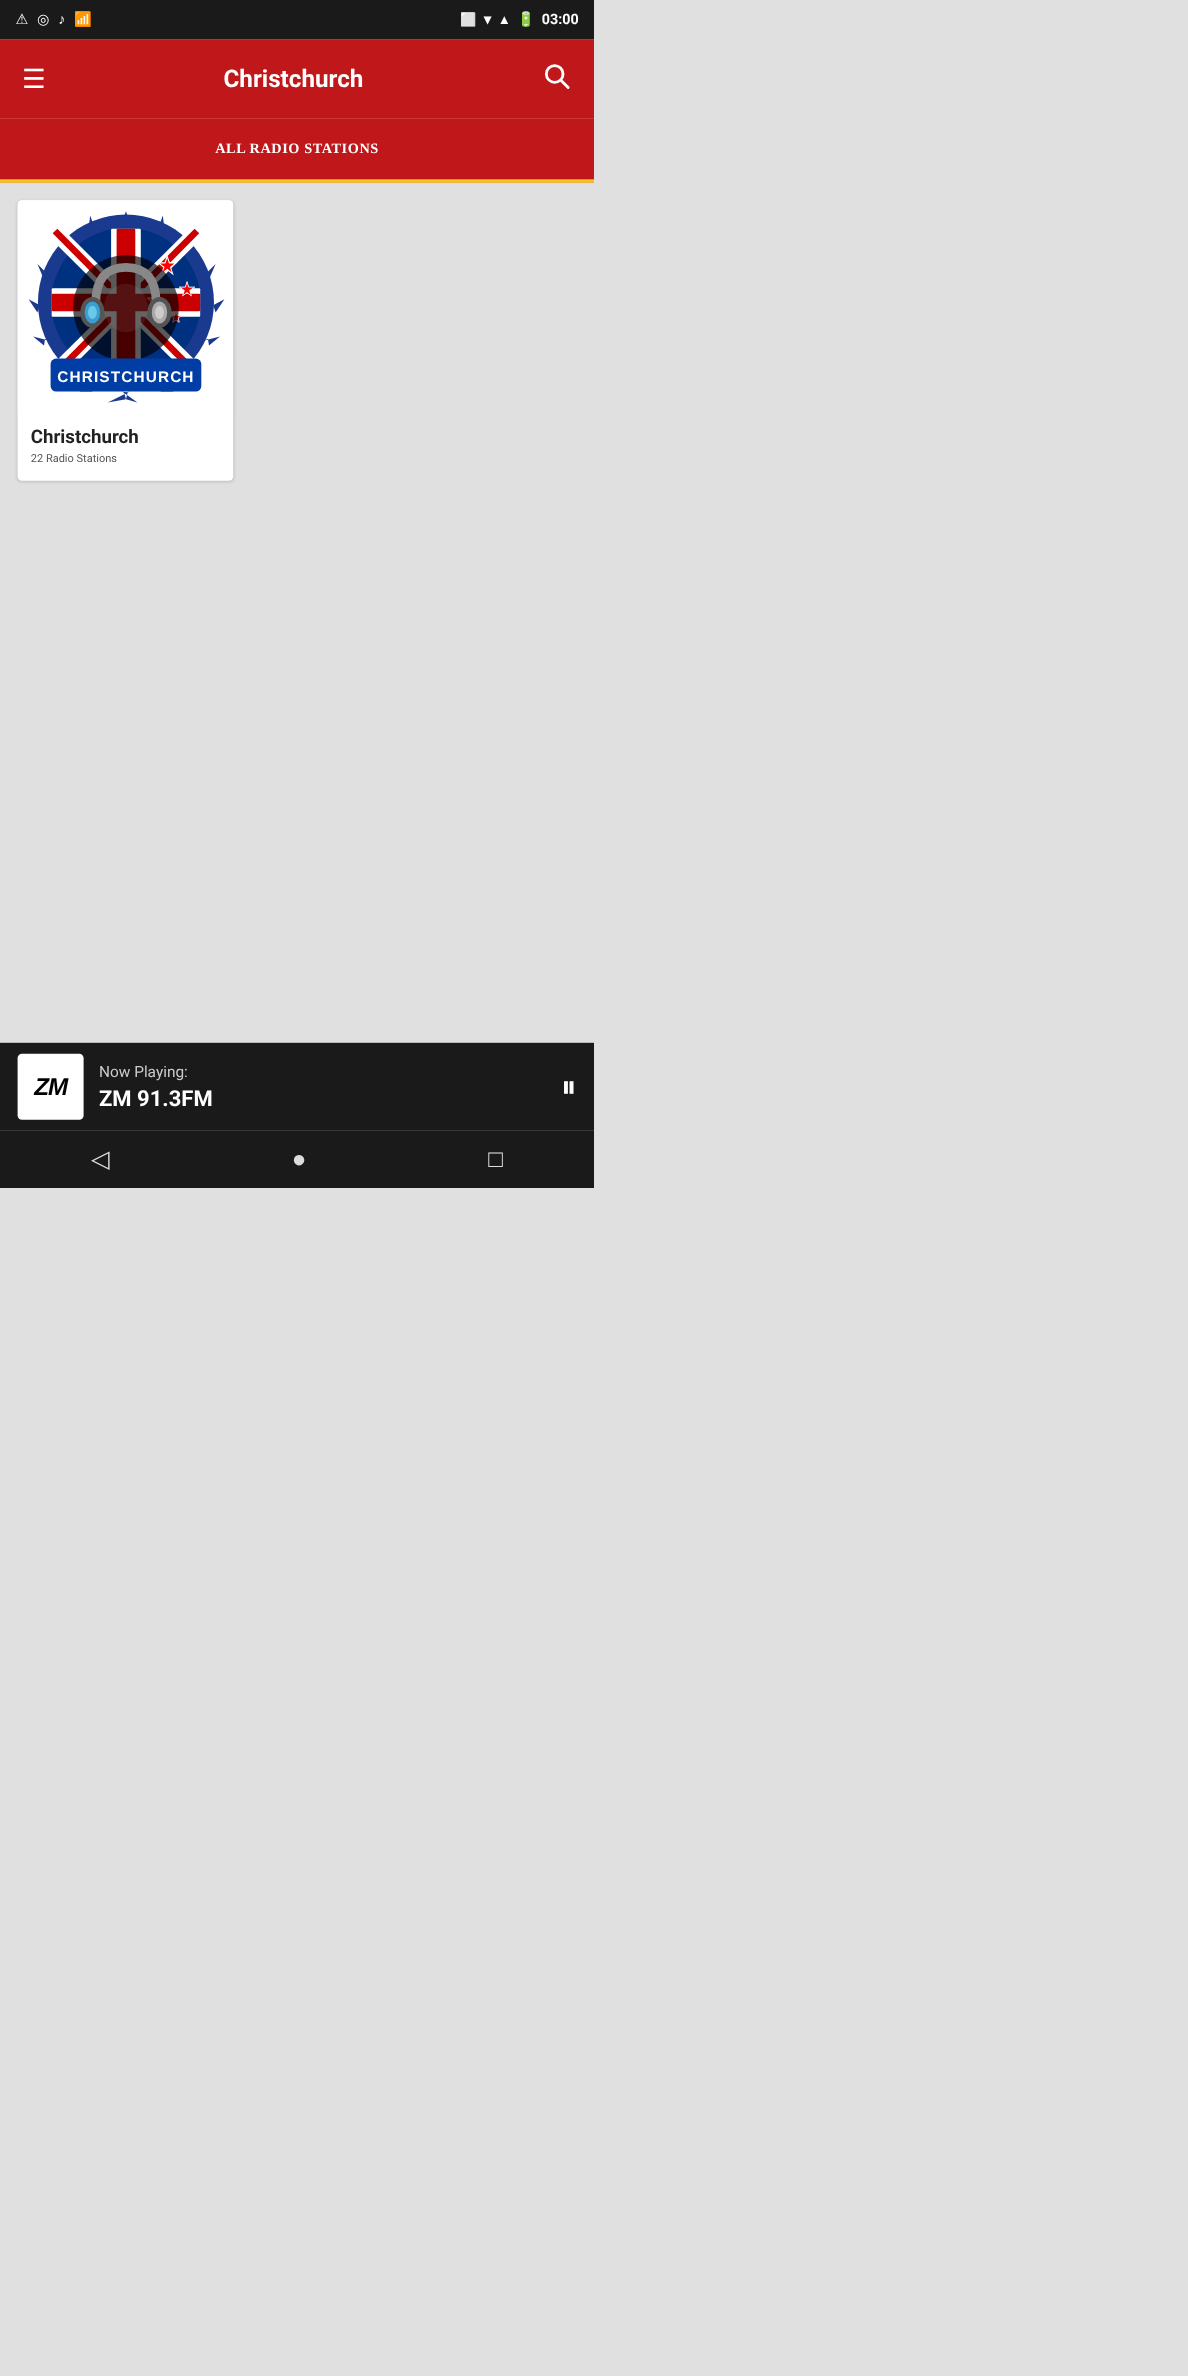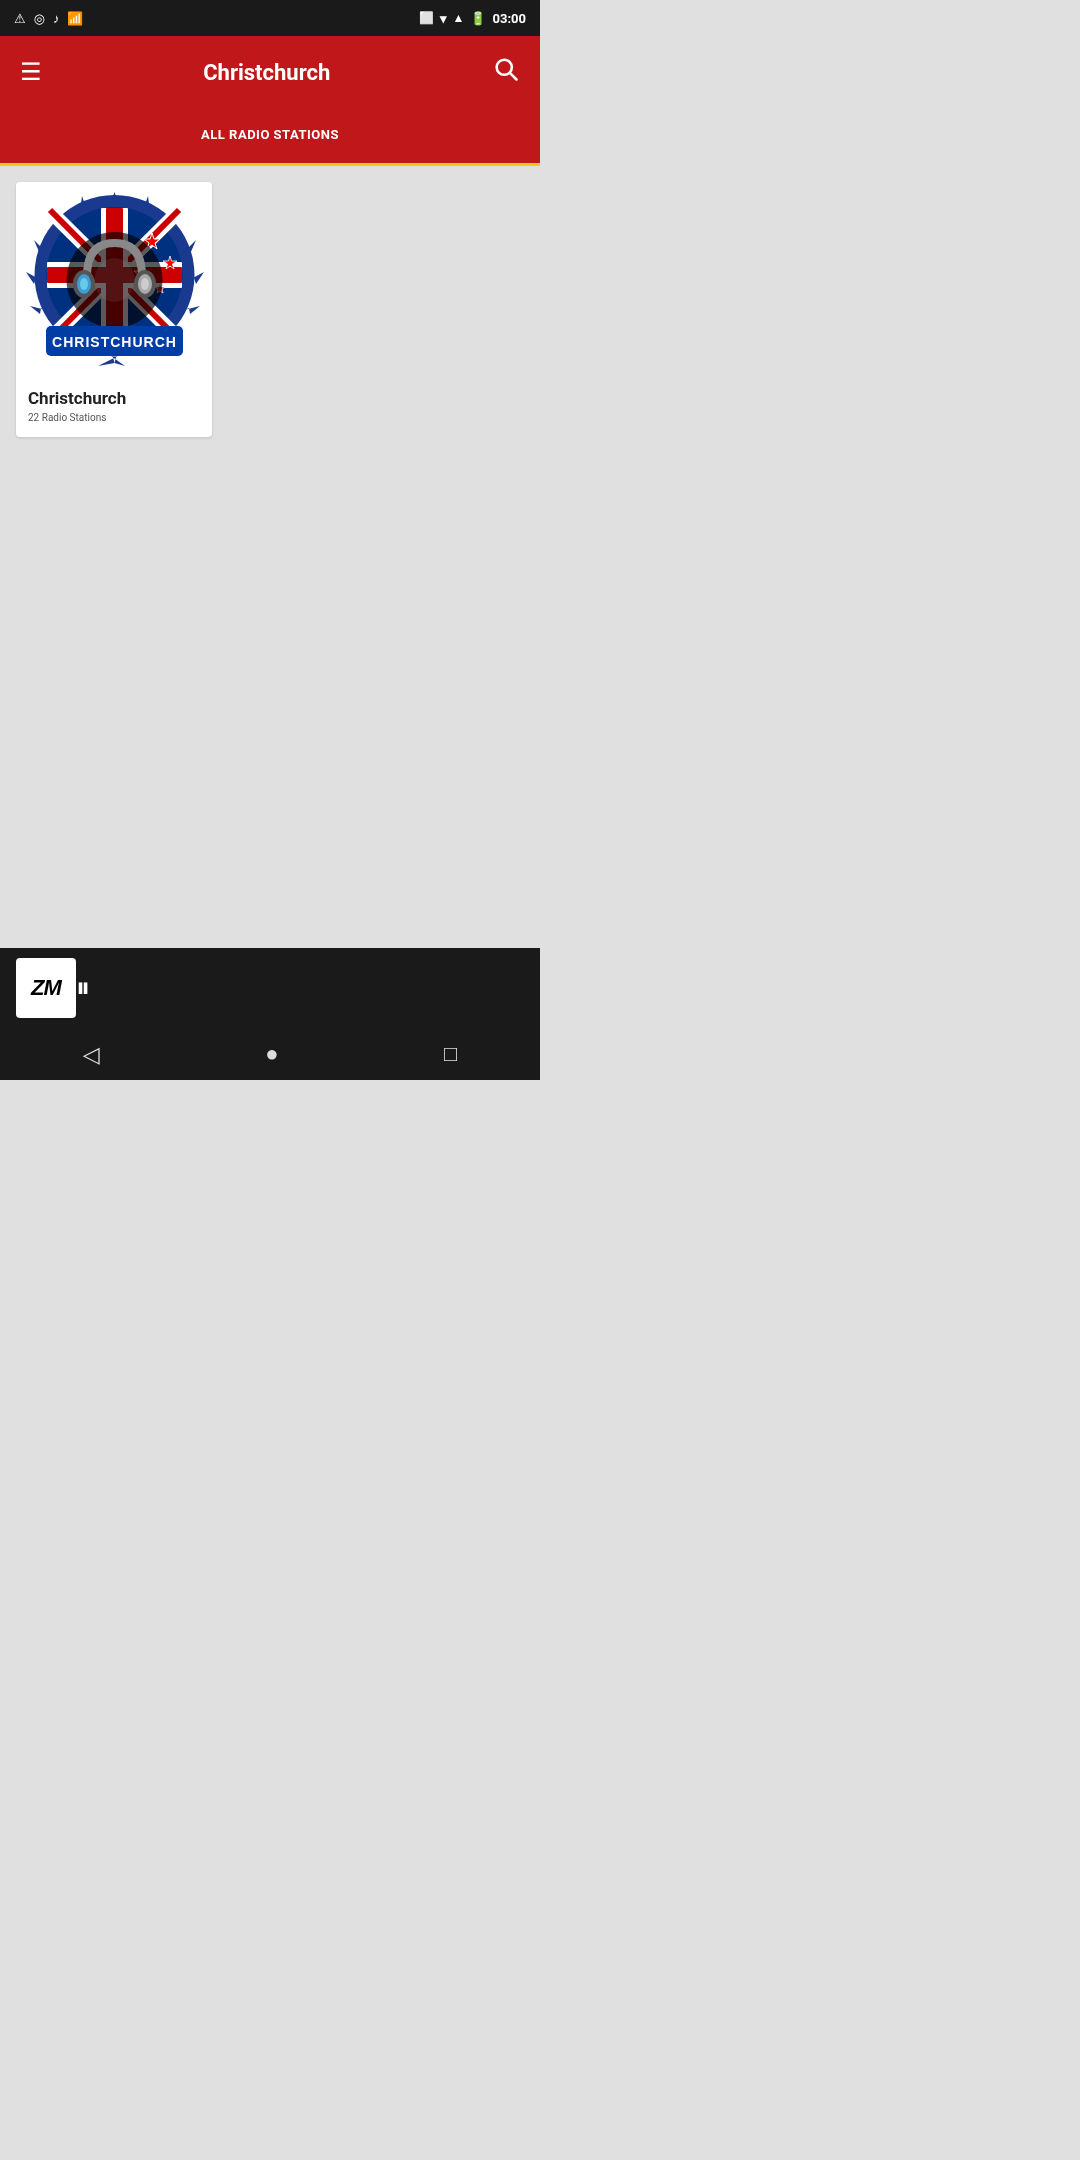--- a/index.html
+++ b/index.html
@@ -83,20 +83,21 @@
       color: white;
       font-size: 13px;
       font-weight: bold;
       letter-spacing: 0.5px;
       cursor: pointer;
       border-bottom: 3px solid transparent;
       padding-bottom: 2px;
     }
     .tab.active {
       border-bottom: 3px solid #f5c518;
+      font-family: Liberation Serif, serif;
     }
     .tab.inactive {
       border-bottom: 3px solid transparent;
       opacity: 0.7;
     }
 
     
     .content {
       width: 100%;
       background: #e0e0e0;
@@ -329,20 +330,24 @@
       <div class="card-title">Christchurch</div>
       <div class="card-subtitle">22 Radio Stations</div>
     </div>
   </div>
 </div>
 
 <div class="now-playing-bar">
   <div class="now-playing-logo">
     <span class="zm-logo-text">ZM</span>
   </div>
+  <div class="now-playing-info">
+    <div class="now-playing-label">Now Playing:</div>
+    <div class="now-playing-station">ZM 91.3FM</div>
+  </div>
   <span class="pause-btn">⏸</span>
 </div>
 
 <div class="nav-bar">
   <span class="nav-btn">◁</span>
   <span class="nav-btn">●</span>
   <span class="nav-btn">□</span>
 </div>
 
 </body></html>

